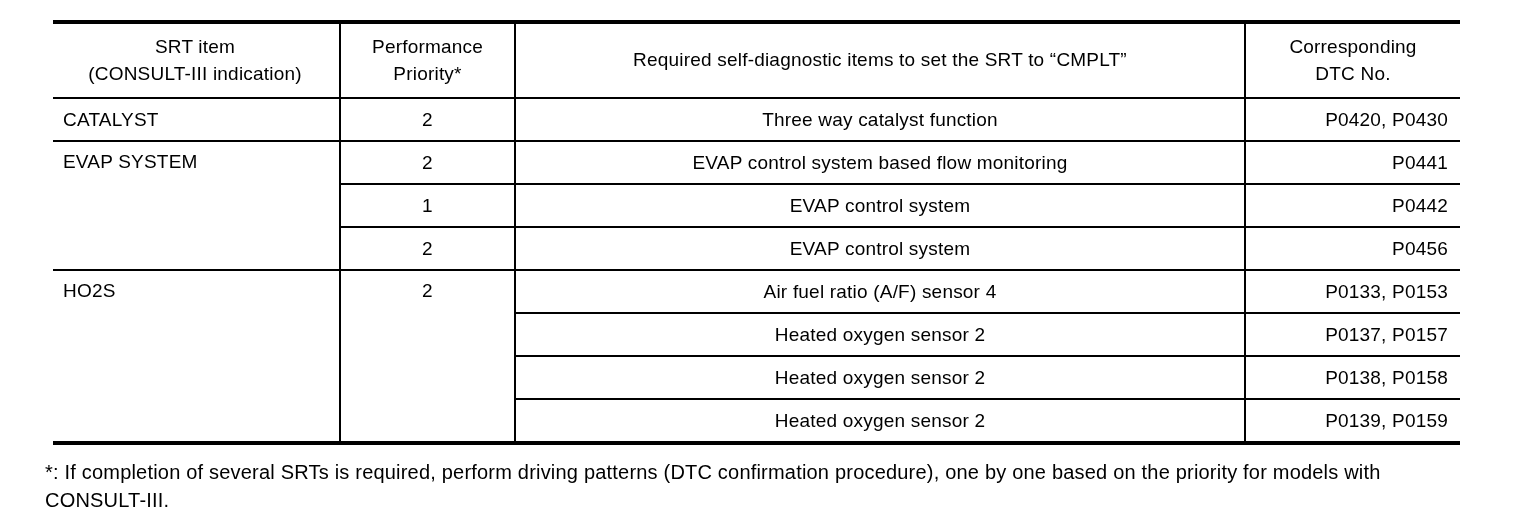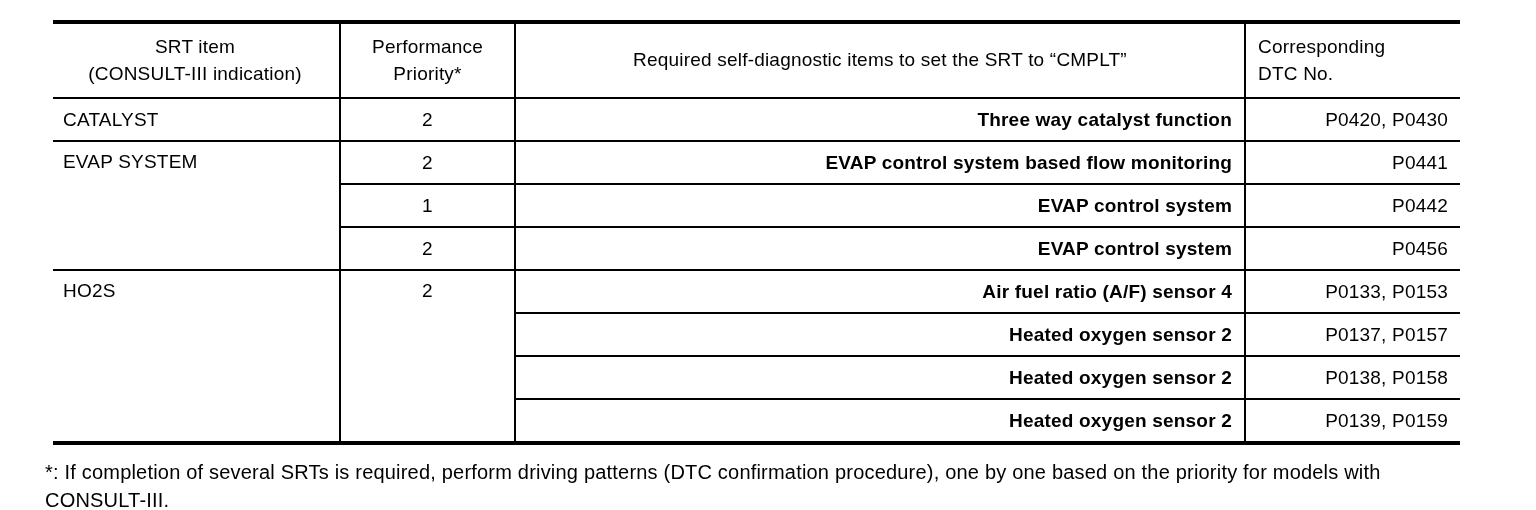--- a/index.html
+++ b/index.html
@@ -39,21 +39,21 @@
     font-weight: normal;
     text-align: center;
     white-space: pre-line;
     height: 73px;
     line-height: 1.38;
   }
   table.srt td { height: 41px; }
   .c1 { border-left: none !important; text-align: left; padding-left: 10px !important; }
   .c4 { border-right: none !important; text-align: right; }
   .priority { text-align: center; }
-  .diag { text-align: right; font-weight: bold; }
+  .diag { text-align: center; }
   .vtop { vertical-align: top !important; padding-top: 9px !important; }
   .bb0 { border-bottom: none !important; }
   .footnote {
     margin-top: 9px;
     width: 1420px;
     font-size: 20px;
     line-height: 1.42;
     letter-spacing: 0.2px;
   }
 </style>
@@ -70,21 +70,21 @@
         <col style="width:730px">
         <col style="width:215px">
       </colgroup>
       <thead>
         <tr>
           <th class="c1">SRT item
 (CONSULT-III indication)</th>
           <th>Performance
 Priority*</th>
           <th>Required self-diagnostic items to set the SRT to “CMPLT”</th>
-          <th class="c4" style="text-align:left">Corresponding
+          <th class="c4" style="text-align:center">Corresponding
 DTC No.</th>
         </tr>
       </thead>
       <tbody>
         <tr>
           <td class="c1">CATALYST</td>
           <td class="priority">2</td>
           <td class="diag">Three way catalyst function</td>
           <td class="c4">P0420, P0430</td>
         </tr>

